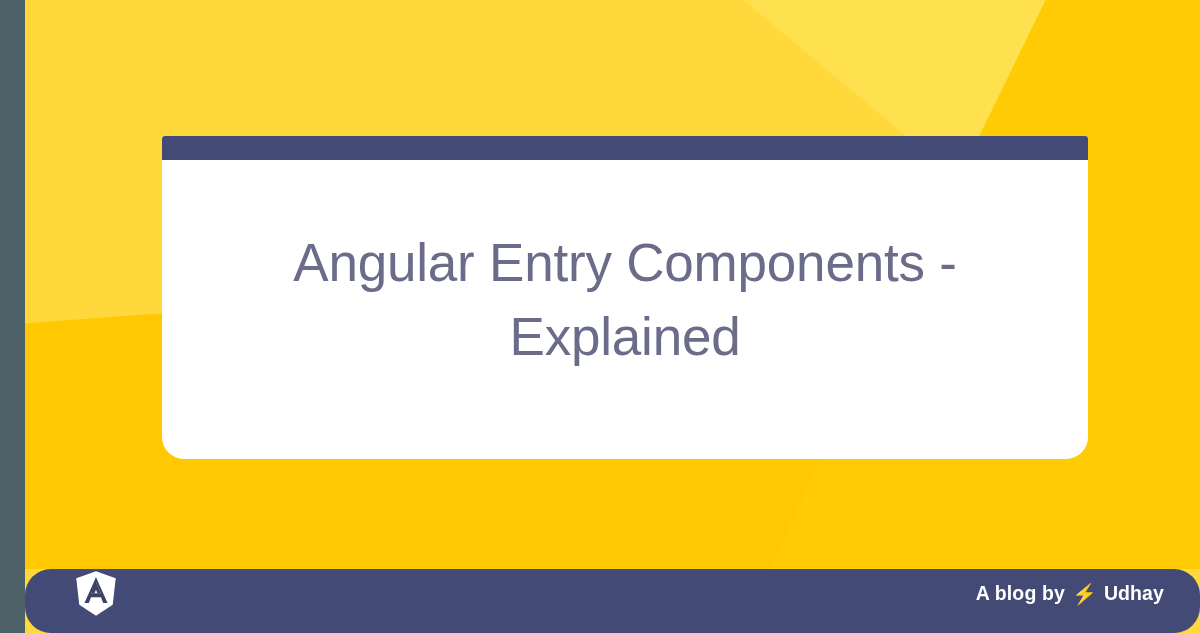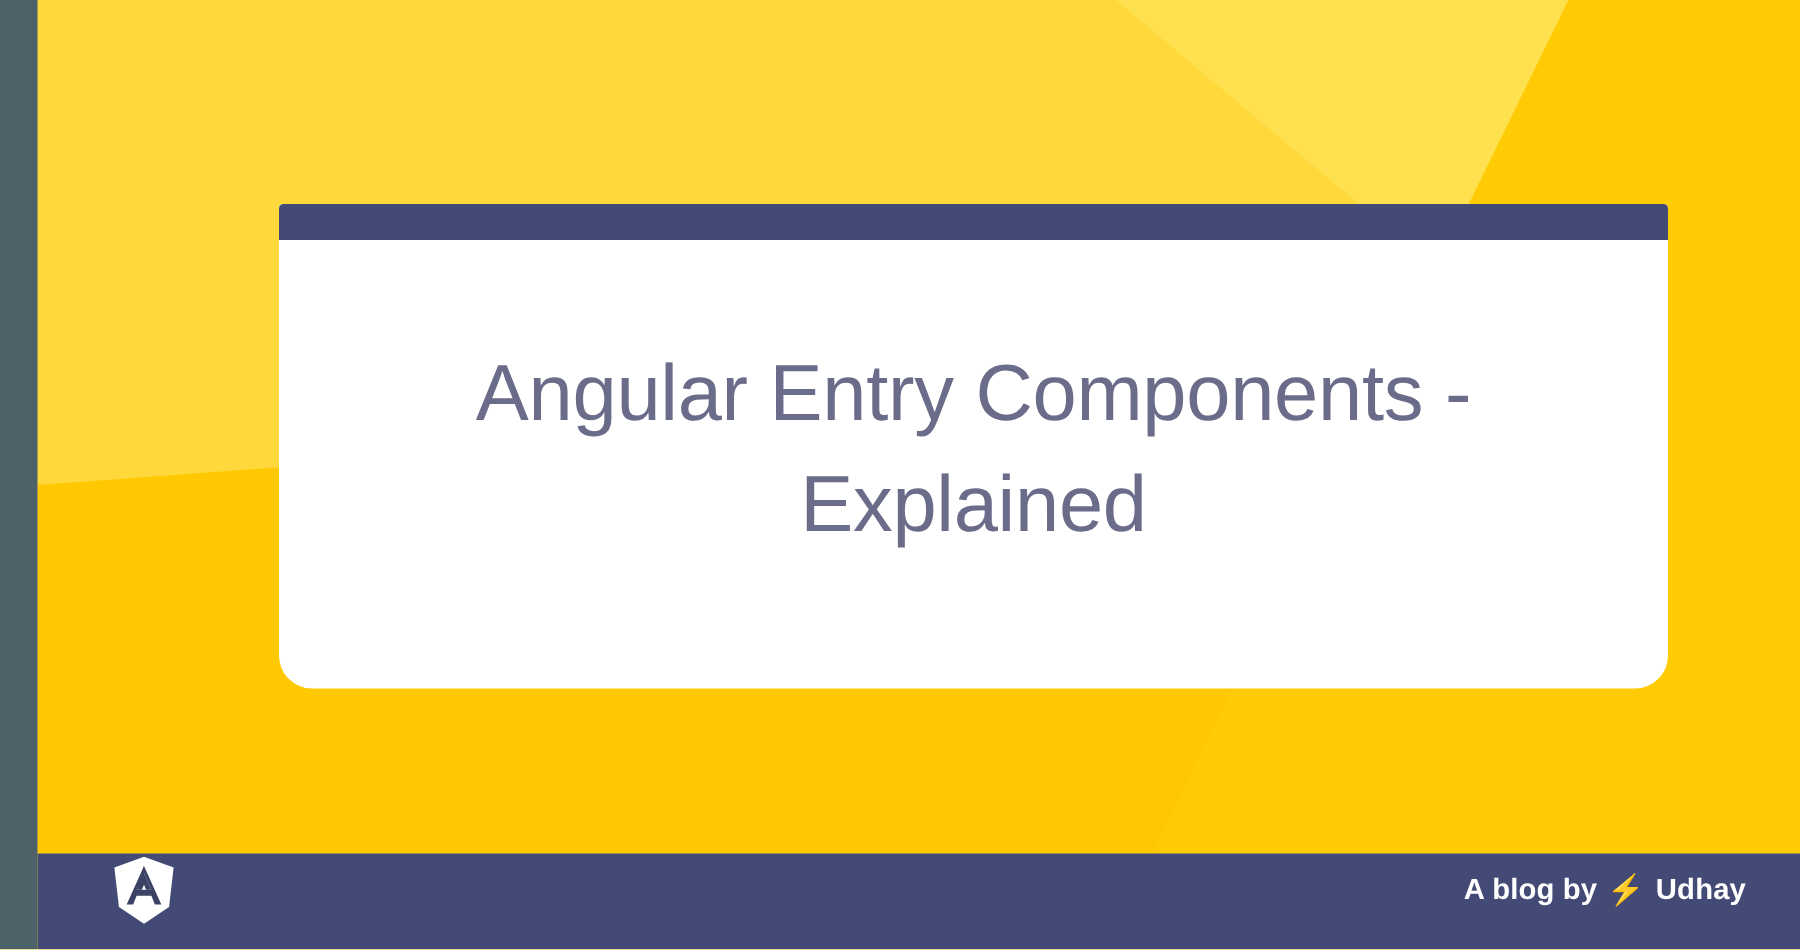--- a/index.html
+++ b/index.html
@@ -93,21 +93,20 @@
     left: 162px;
     top: 136px;
     width: 926px;
     height: 323px;
     background: #ffffff;
     border-radius: 3px 3px 22px 22px;
     overflow: hidden;
     z-index: 4;
     display: flex;
     flex-direction: column;
-    margin-left: 24px;
   }
   .card-topbar {
     flex: 0 0 24px;
     width: 100%;
     background: #434A75;
   }
   .card-body {
     flex: 1 1 auto;
     display: flex;
     align-items: center;
@@ -130,20 +129,21 @@
     left: 25px;
     top: 569px;
     width: 1175px;
     height: 64px;
     background: #434A75;
     display: flex;
     align-items: center;
     justify-content: space-between;
     padding: 0 36px 16px 50px;
     z-index: 5;
+    border-radius: 26px;
   }
   .brand-logo {
     width: 42px;
     height: 45px;
     display: block;
     flex: 0 0 auto;
   }
   .footer-credit {
     display: flex;
     align-items: center;

